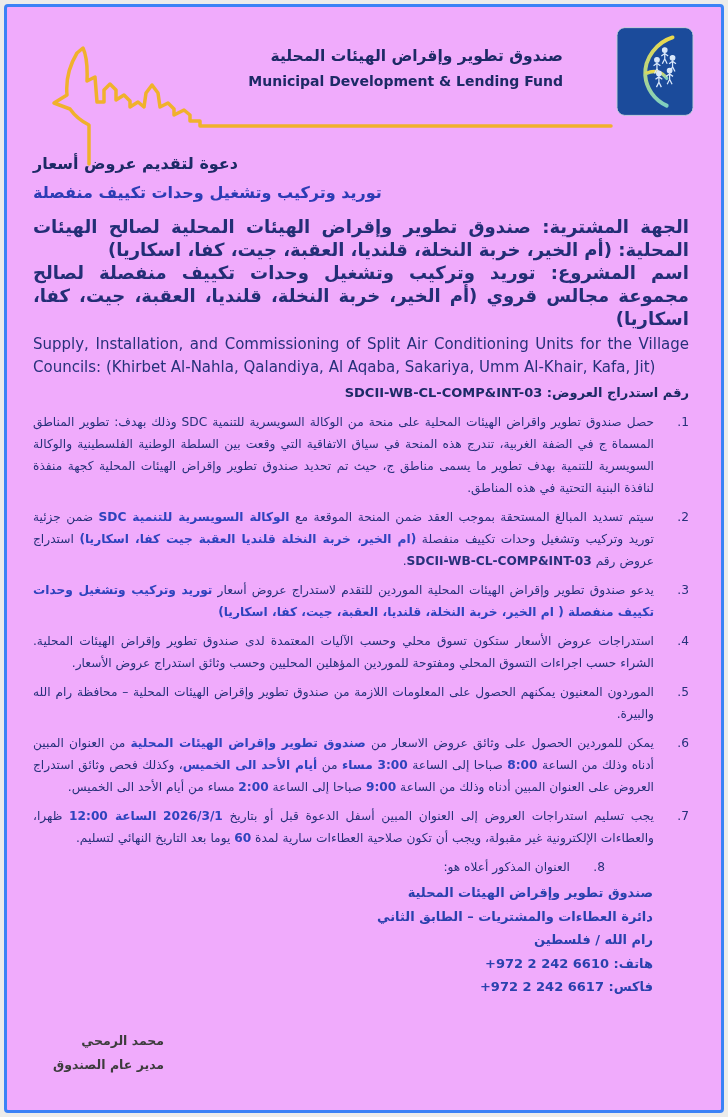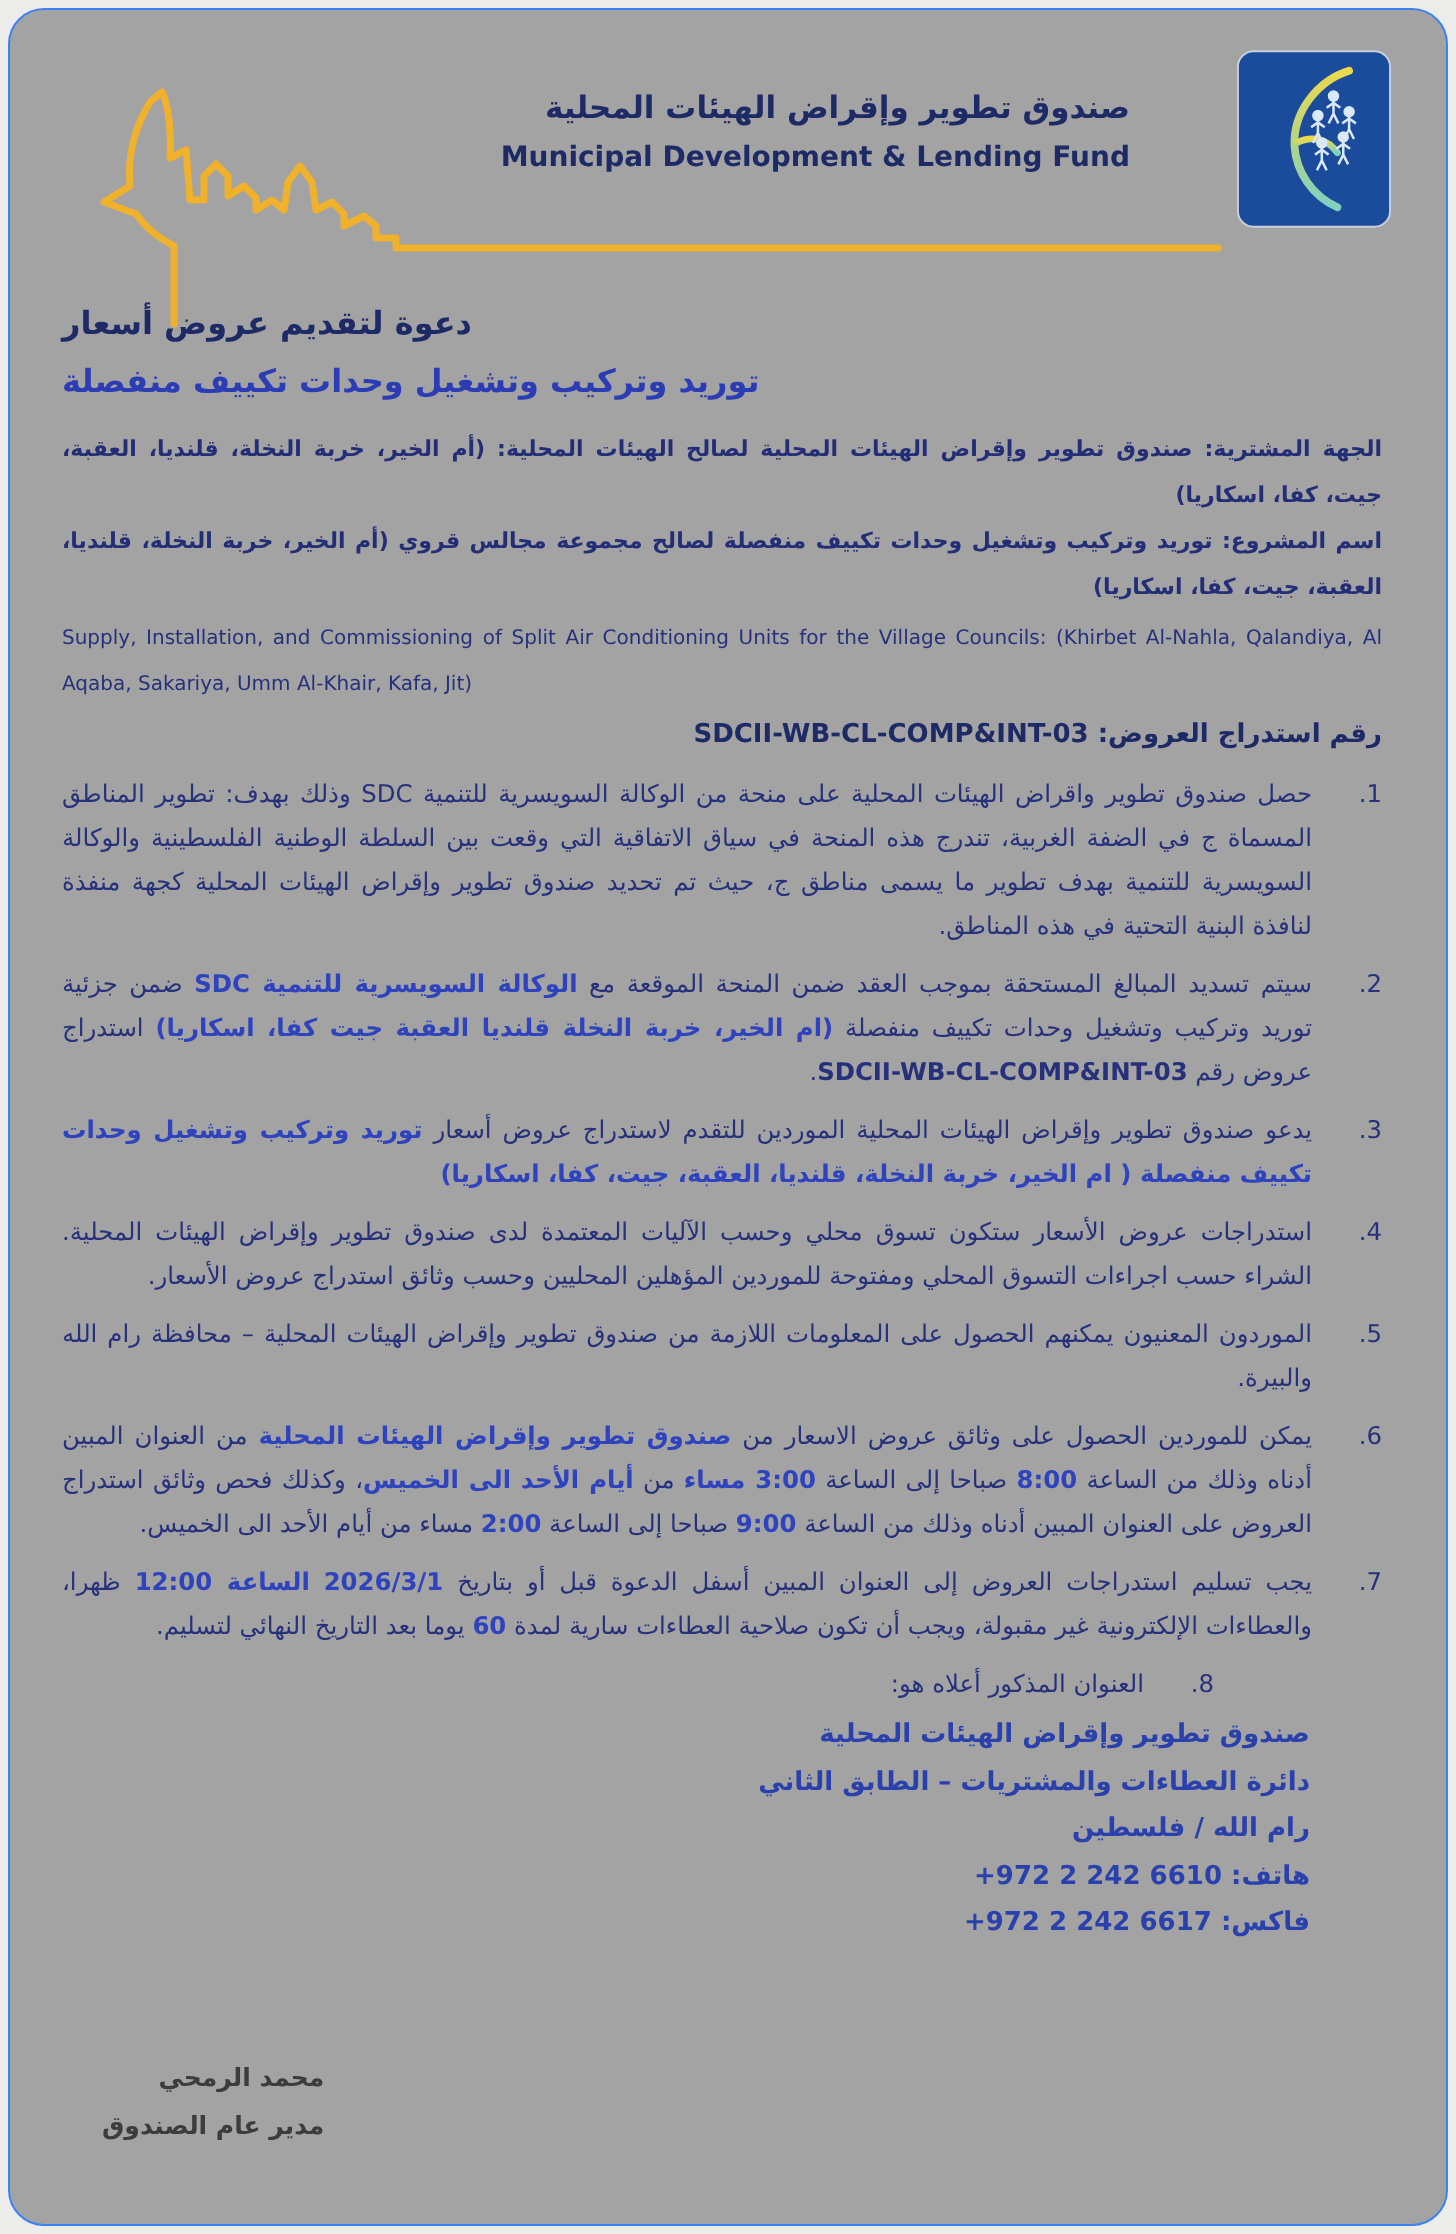--- a/index.html
+++ b/index.html
@@ -1,32 +1,32 @@
 <!DOCTYPE html>
 <html lang="ar"><head>
 <meta charset="utf-8">
 <style>
   * { margin:0; padding:0; box-sizing:border-box; }
   html,body { width:728px; height:1117px; }
   body { position:relative; background:#ececea; font-family:"DejaVu Sans",sans-serif; }
   .page { position:absolute; left:4px; top:4px; right:4px; bottom:4px;
-          background:#a3a3a3; border:1px solid #3b82f6; border-radius:18px; overflow:hidden; }
+          background:#f0abfc; border:3px solid #3b82f6; border-radius:4px; overflow:hidden; }
   .header { position:relative; height:126px; }
   .skyline { position:absolute; left:0; top:0; width:714px; height:165px; pointer-events:none; }
   .org-block { position:absolute; top:40px; right:158px; text-align:right; }
   .org-ar { font-size:15.5px; font-weight:bold; color:#1d2a66; margin-bottom:8px; }
   .org-en { font-size:14px; font-weight:bold; color:#1d2a66; }
   .fund-logo { position:absolute; top:19px; right:27px; width:78px; height:91px; }
   .content { position:relative; padding:0 32px 0 26px; }
   .title-block { text-align:left; margin-top:16px; line-height:29px; }
   .t1 { font-size:16px; font-weight:bold; color:#1d2a66; }
   .t2 { font-size:16px; font-weight:bold; color:#2c3cb4; }
   .intro { margin-top:8px; }
-  .intro-line { font-size:11px; font-weight:bold; color:#232e76; line-height:23px; text-align:justify; }
-  .english { margin-top:3px; font-size:10px; color:#27317b; line-height:23px; text-align:justify; }
+  .intro-line { font-size:18px; font-weight:bold; color:#232e76; line-height:23px; text-align:justify; }
+  .english { margin-top:3px; font-size:15px; color:#27317b; line-height:23px; text-align:justify; }
   .ref-line { margin-top:3px; text-align:right; font-size:13px; font-weight:bold; color:#1d2a66; line-height:22px; }
   .list { margin-top:5px; }
   .item { display:flex; gap:13px; margin-top:7px; font-size:12.2px; color:#27317b; line-height:22px; }
   .item .num { flex:0 0 22px; text-align:right; }
   .item .txt { flex:1; text-align:justify; }
   .item-last { margin-right:84px; }
   .seg-hl { color:#2e43bd; font-weight:bold; }
   .seg-code { font-weight:bold; }
   .address { margin-top:3px; margin-right:36px; text-align:right;
              font-size:13px; font-weight:bold; color:#2a41ad; line-height:23.5px; }

